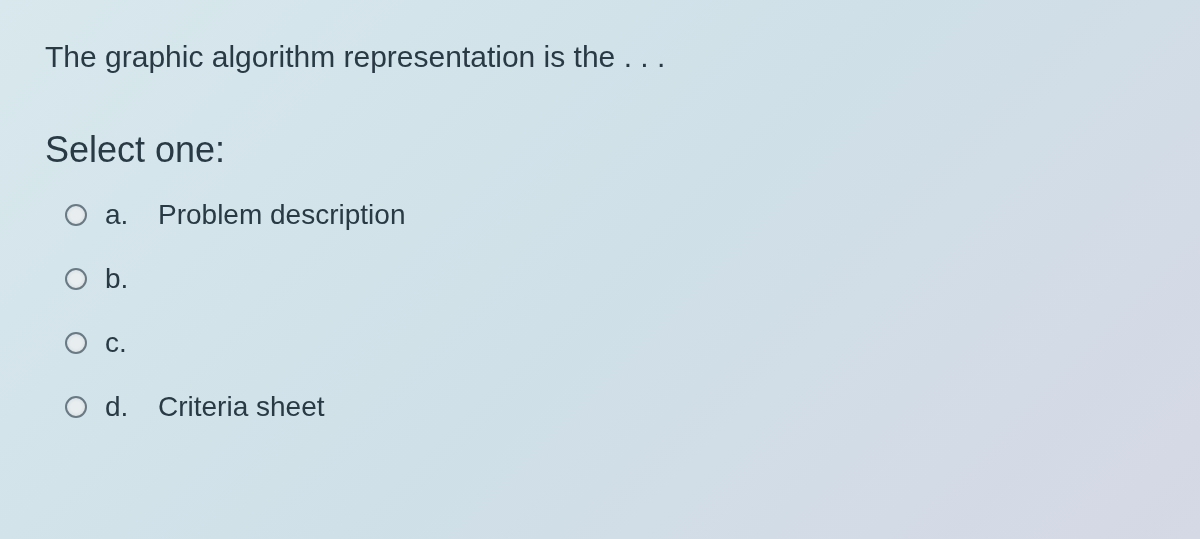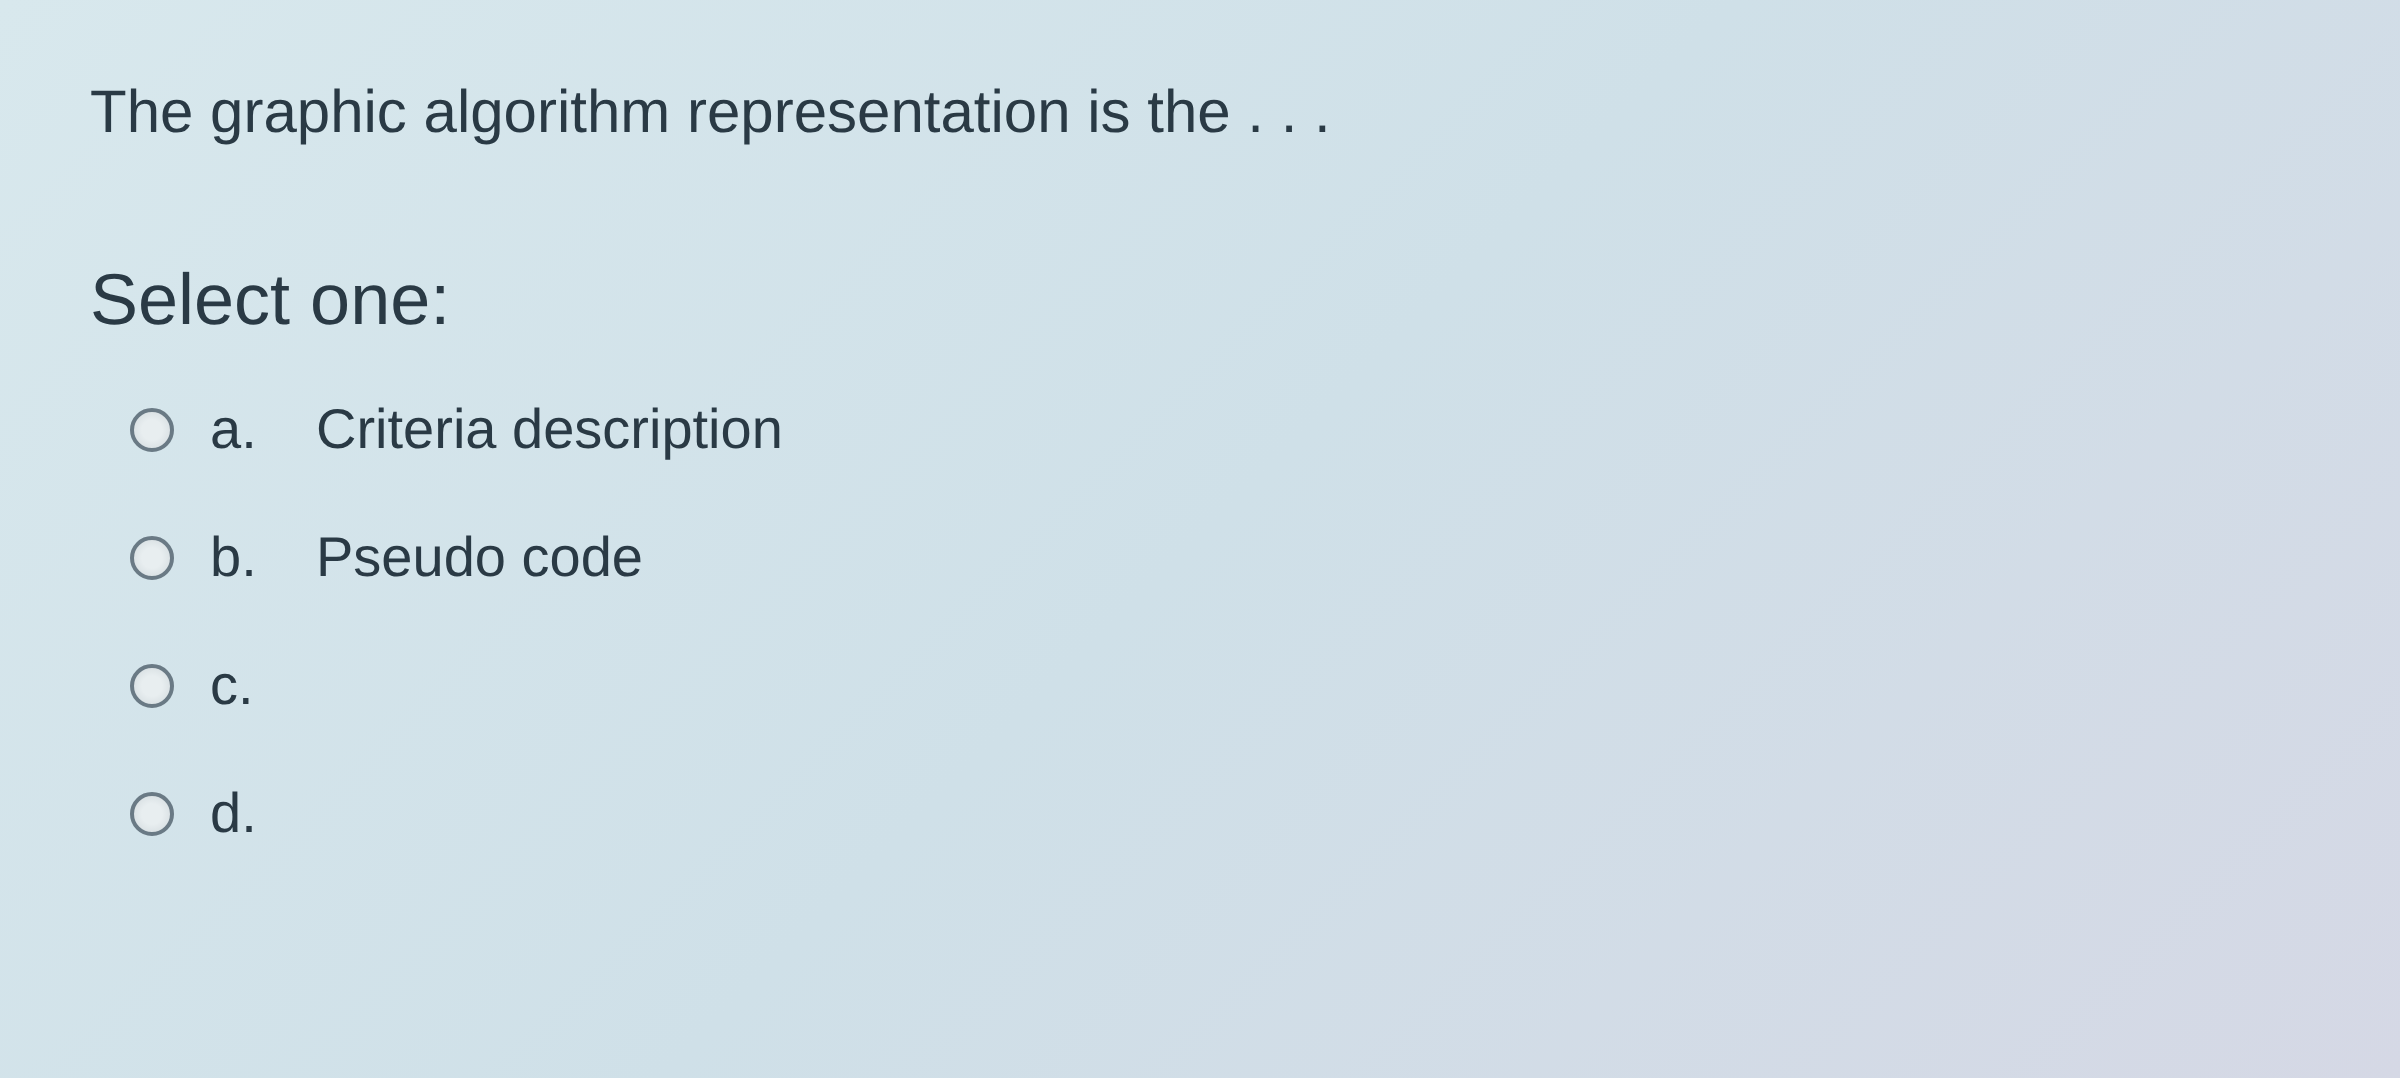--- a/index.html
+++ b/index.html
@@ -65,28 +65,28 @@
 <body>
 
 <div class="question-text">The graphic algorithm representation is the . . .</div>
 
 <div class="select-label">Select one:</div>
 
 <div class="options">
   <div class="option-row">
     <div class="radio"></div>
     <span class="option-letter">a.</span>
-    <span class="option-text">Criteria description</span>
+    <span class="option-text">Problem description</span>
   </div>
   <div class="option-row">
     <div class="radio"></div>
     <span class="option-letter">b.</span>
-    <span class="option-text">Pseudo code</span>
   </div>
   <div class="option-row">
     <div class="radio"></div>
     <span class="option-letter">c.</span>
   </div>
   <div class="option-row">
     <div class="radio"></div>
     <span class="option-letter">d.</span>
+    <span class="option-text">Criteria sheet</span>
   </div>
 </div>
 
 </body></html>

